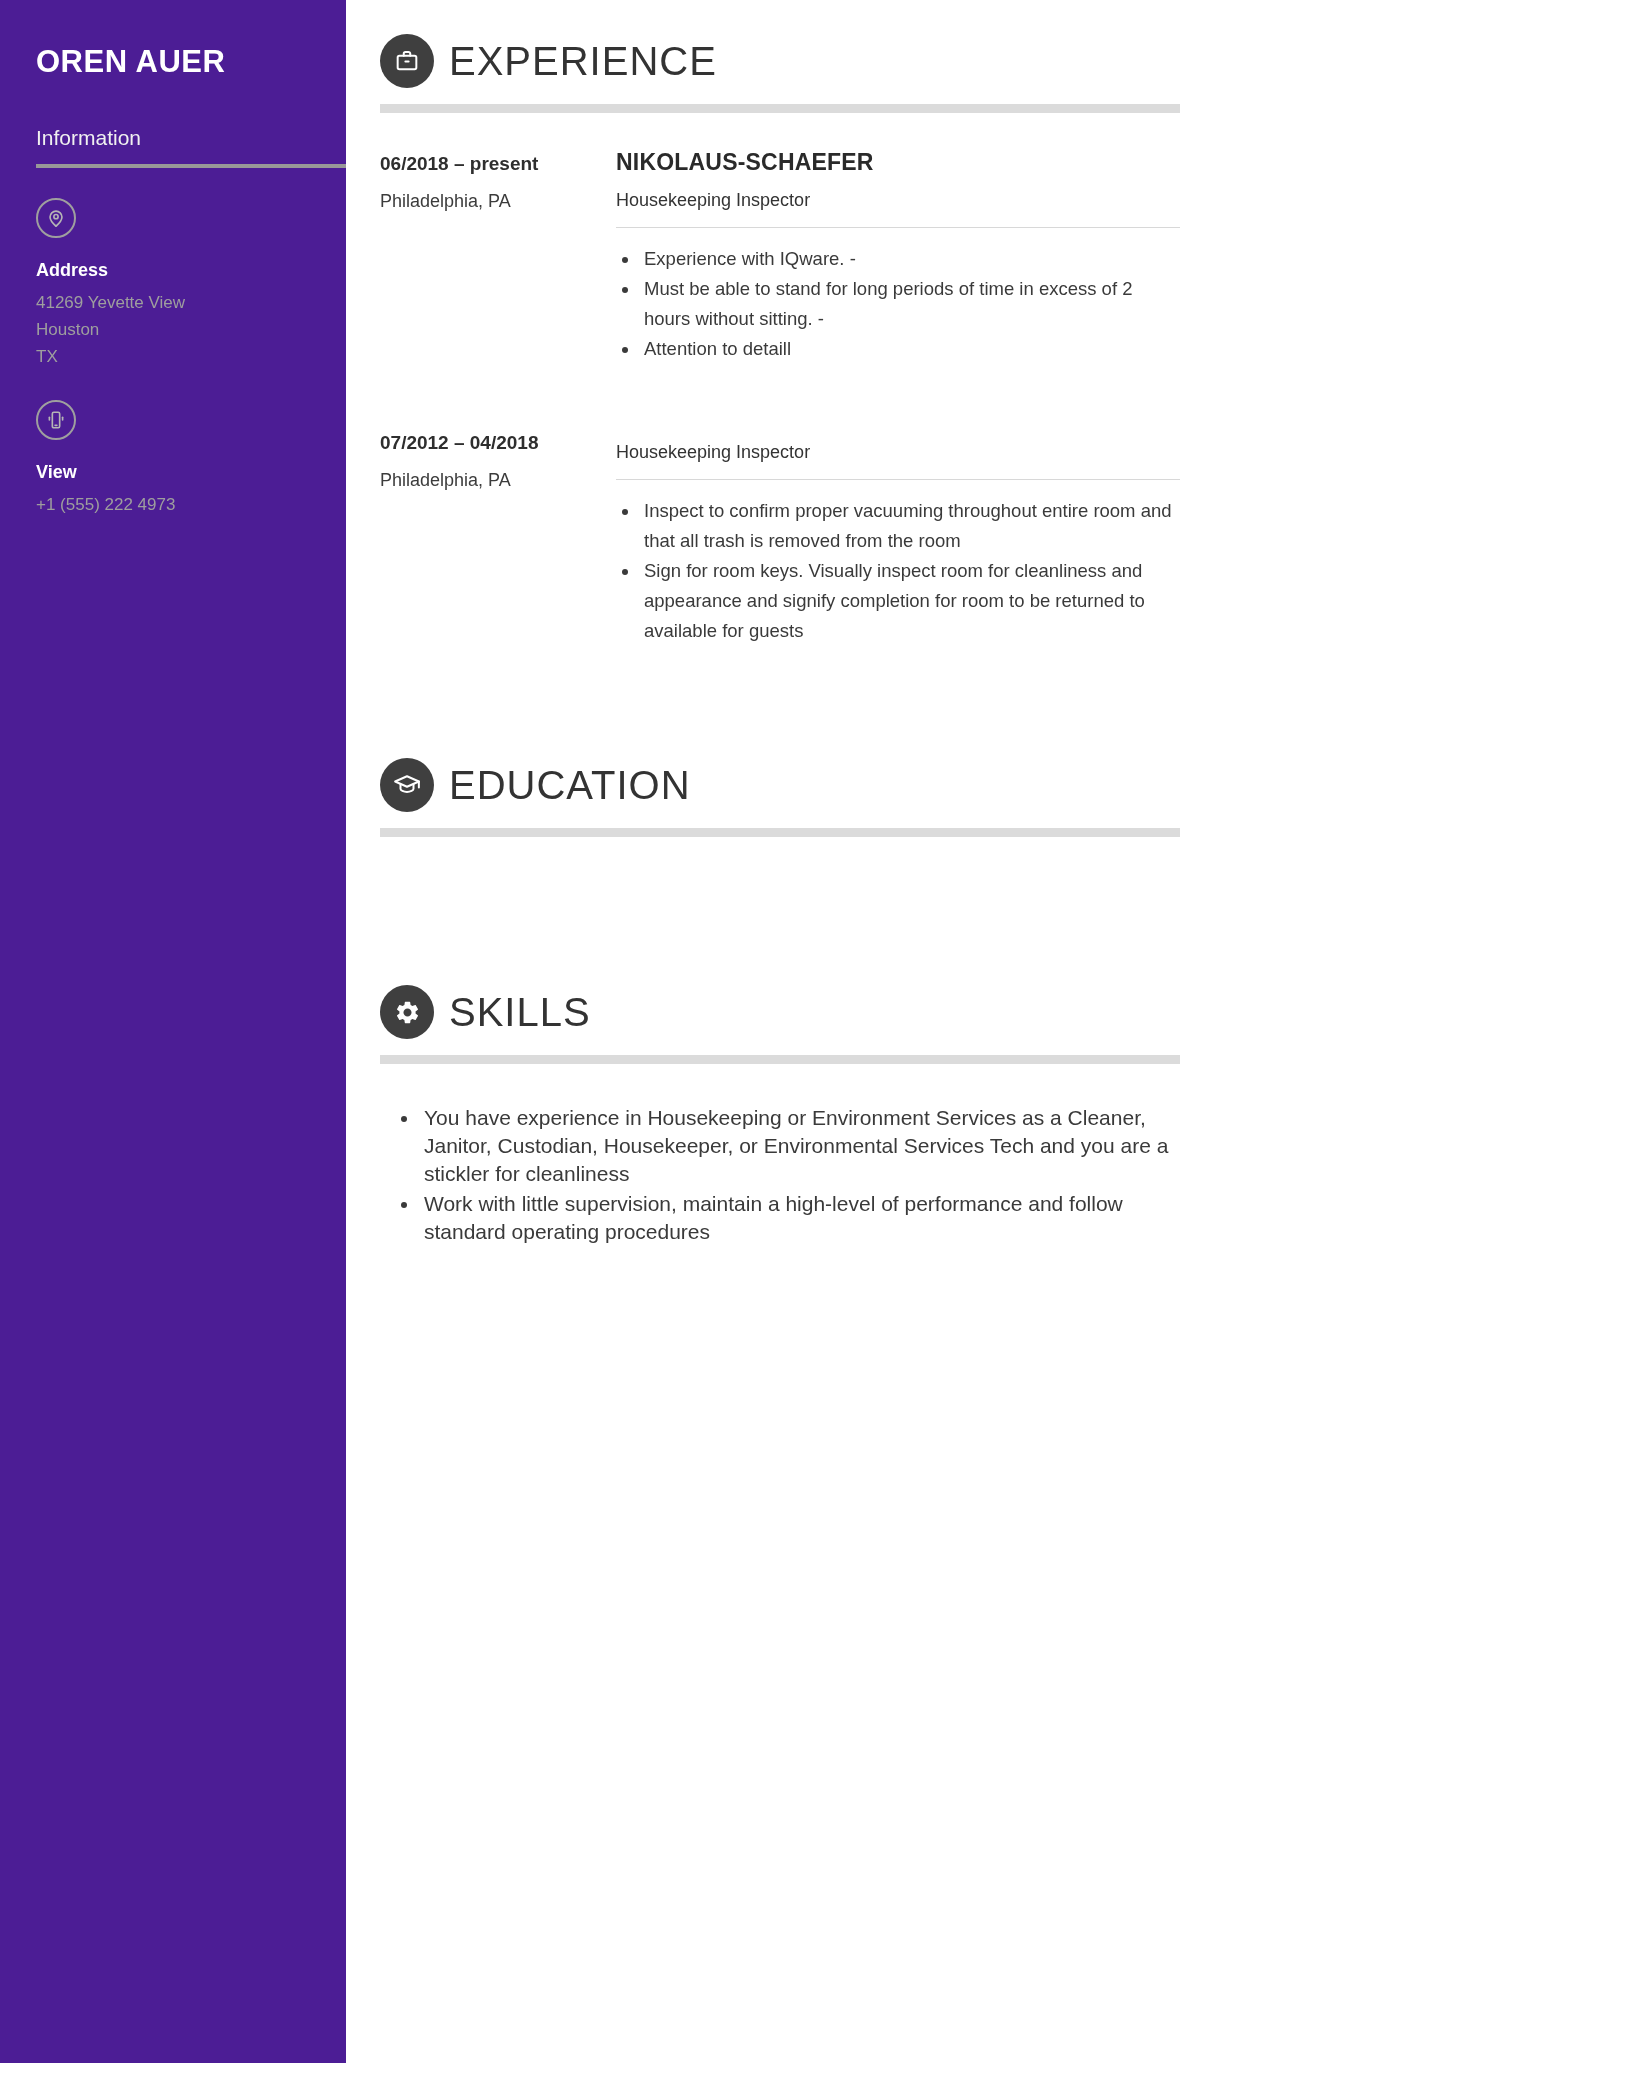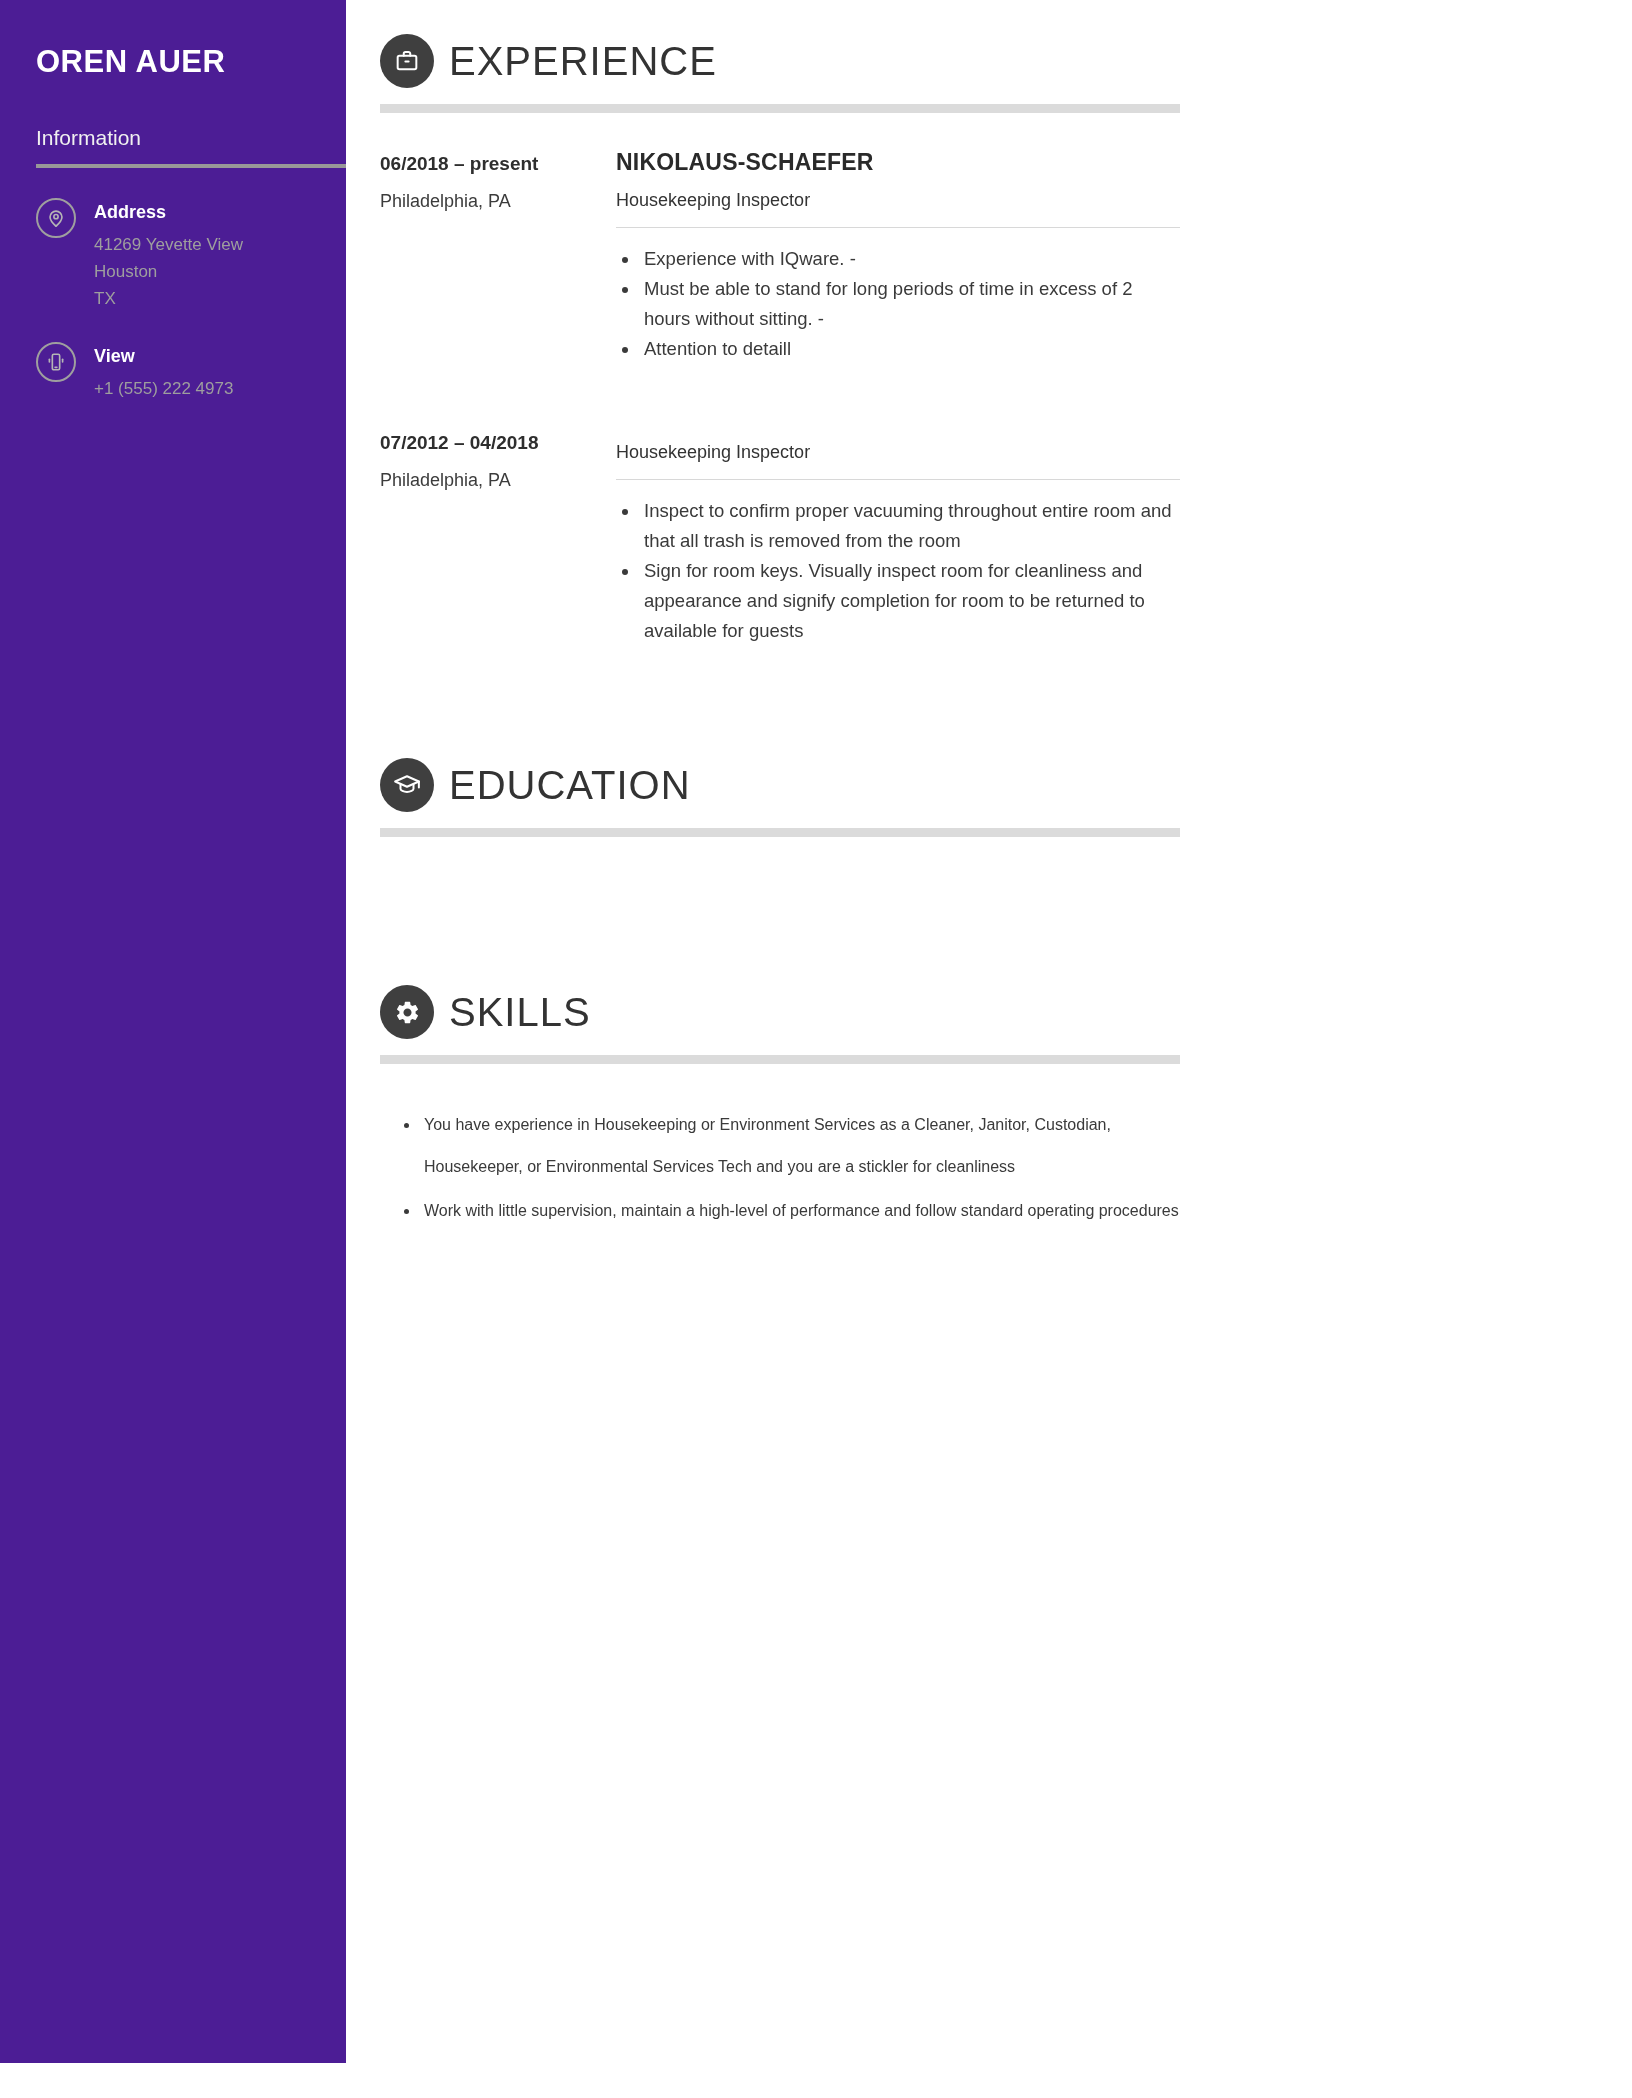--- a/index.html
+++ b/index.html
@@ -35,20 +35,21 @@
   .info-divider {
     margin-top: 14px;
     margin-right: -36px;
     height: 4px;
     background: #989898;
   }
   .contact-item {
     display: flex;
     gap: 18px;
     margin-top: 30px;
+    flex-direction: column;
   }
   .contact-icon-circle {
     width: 40px; height: 40px;
     border: 2px solid #9f9f9f;
     border-radius: 50%;
     flex-shrink: 0;
     display: flex; align-items: center; justify-content: center;
   }
   .contact-body { padding-top: 4px; }
   .contact-label {
@@ -158,23 +159,23 @@
     font-weight: 700;
     color: #333333;
   }
 
   ul.skills-list {
     margin-top: 40px;
     padding-left: 40px;
     list-style: disc;
   }
   ul.skills-list li {
-    font-size: 16px;
+    font-size: 21px;
     color: #3a3a3a;
-    line-height: 42px;
+    line-height: 28px;
     padding-left: 4px;
   }
   ul.skills-list li + li { margin-top: 2px; }
 
   svg { display: block; }
 </style>
 </head>
 <body>
 
 <aside class="sidebar">

